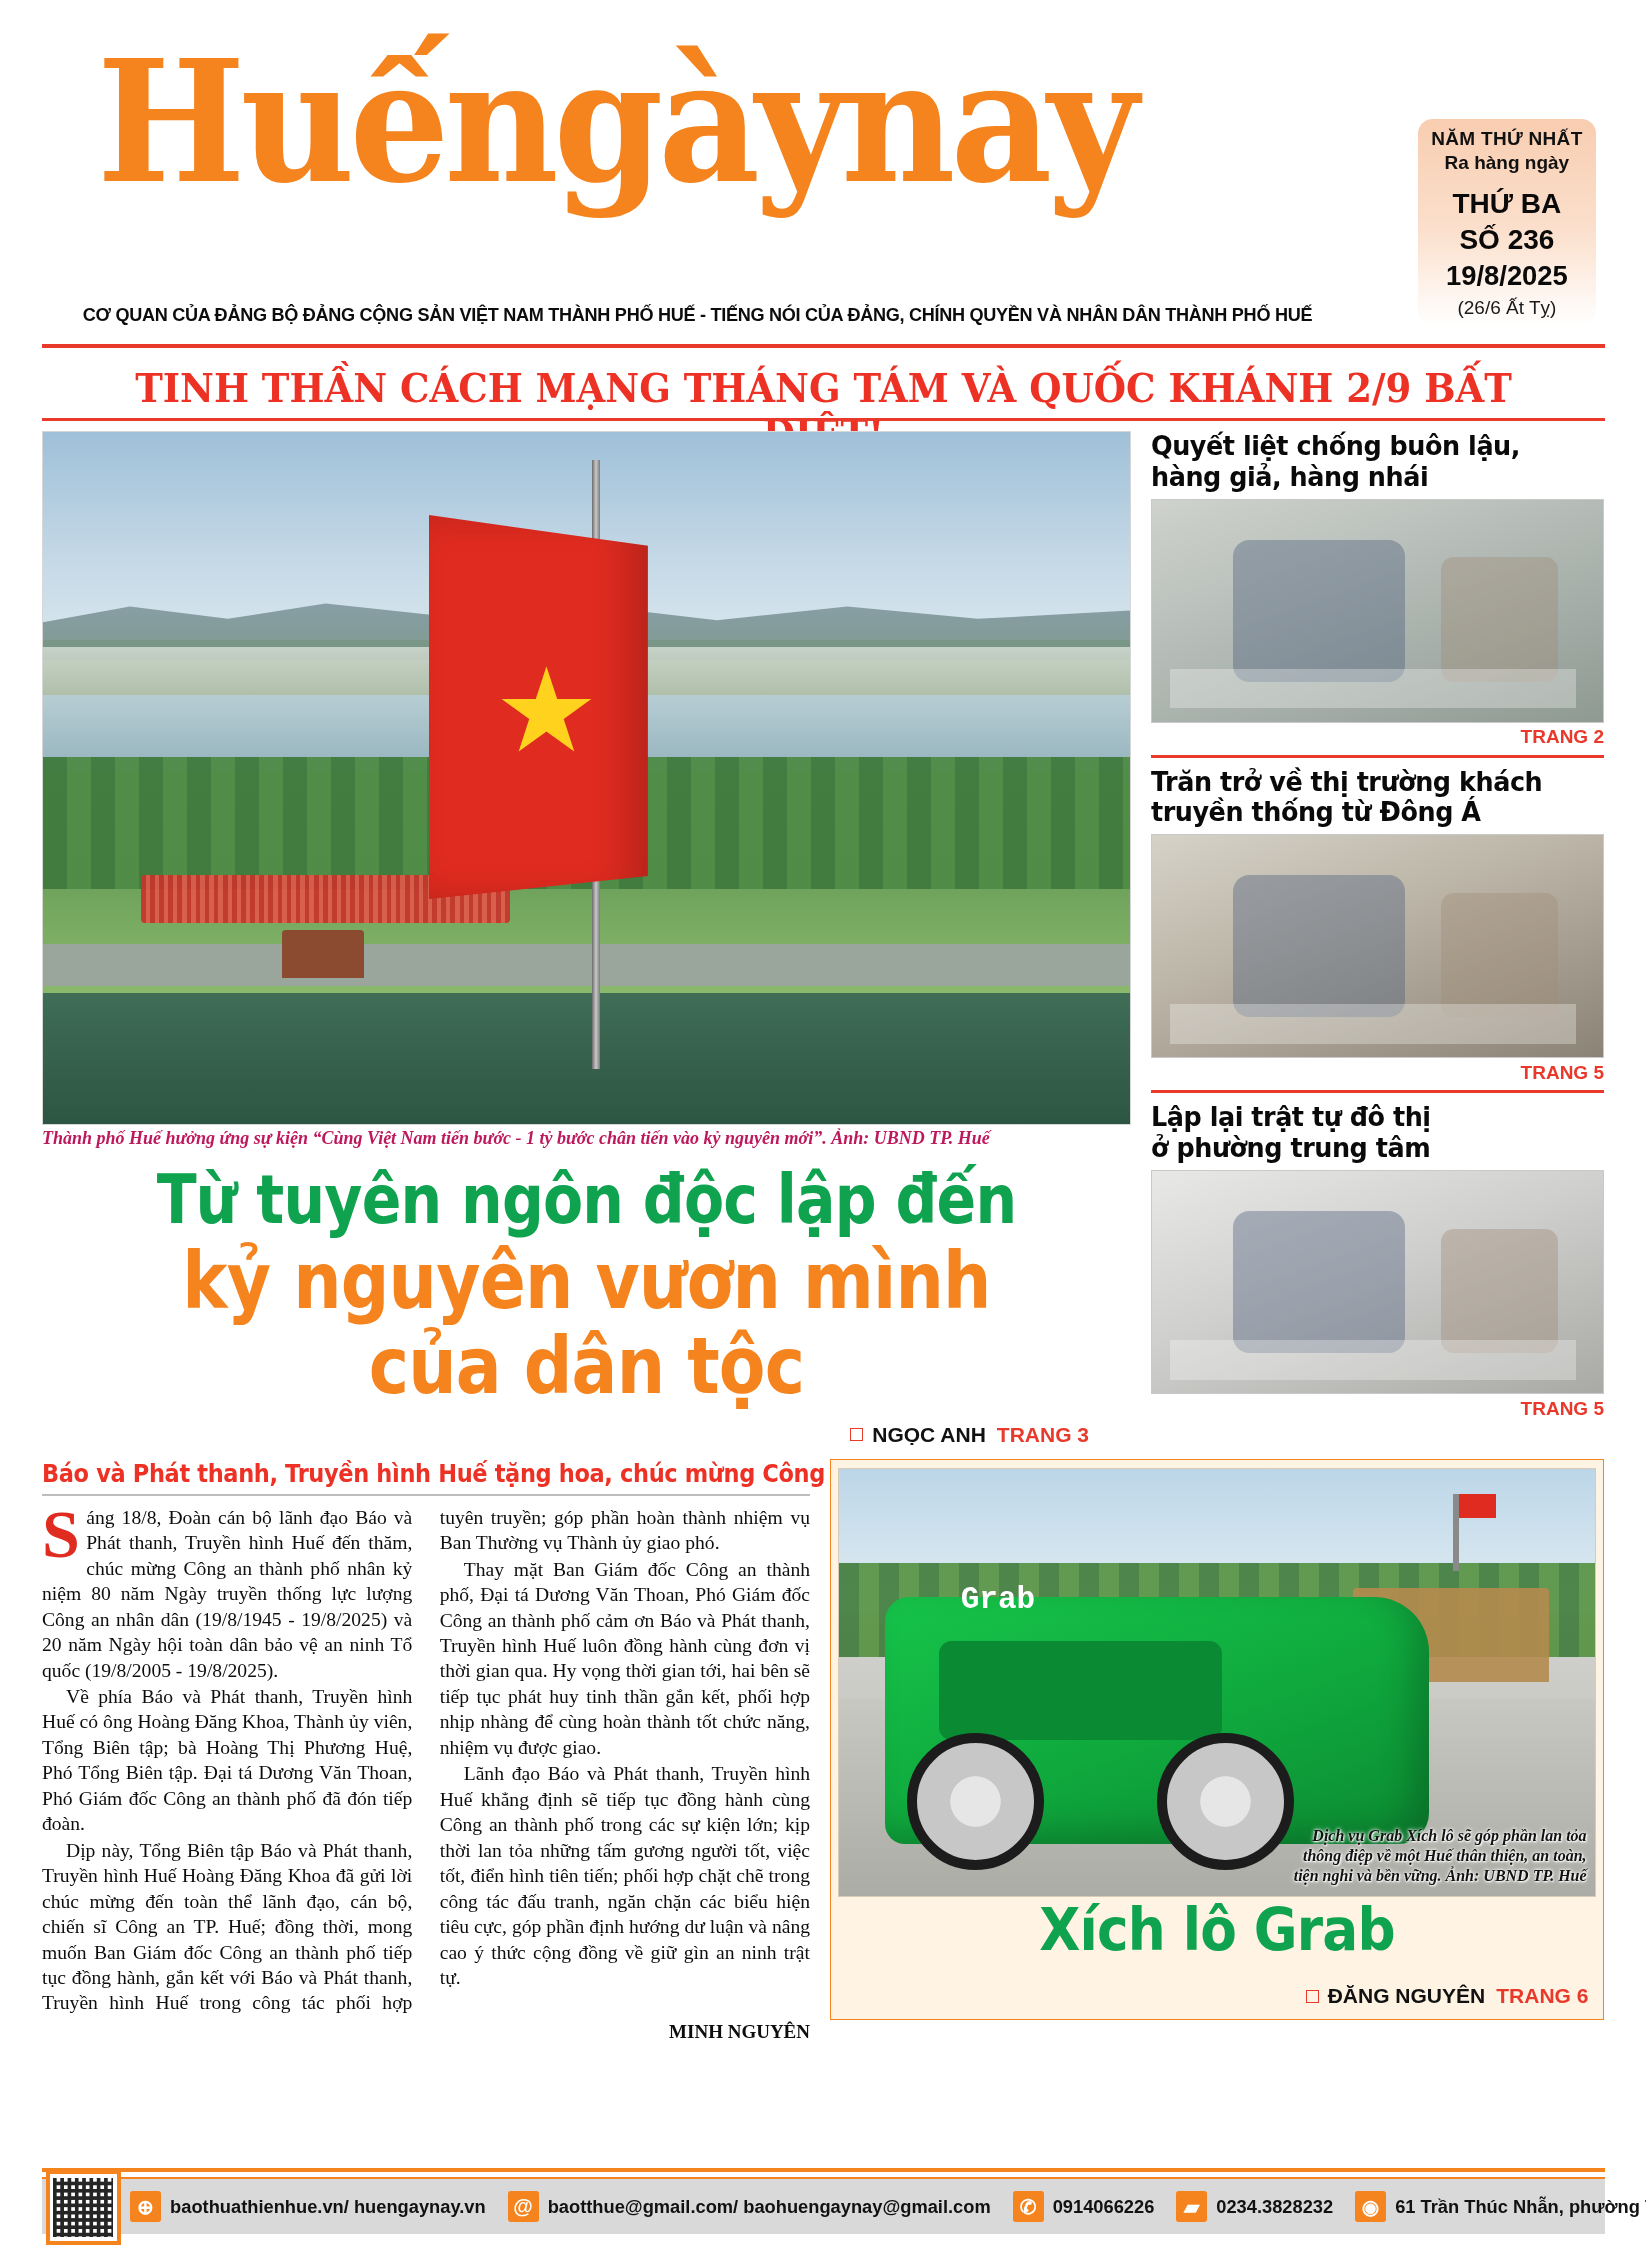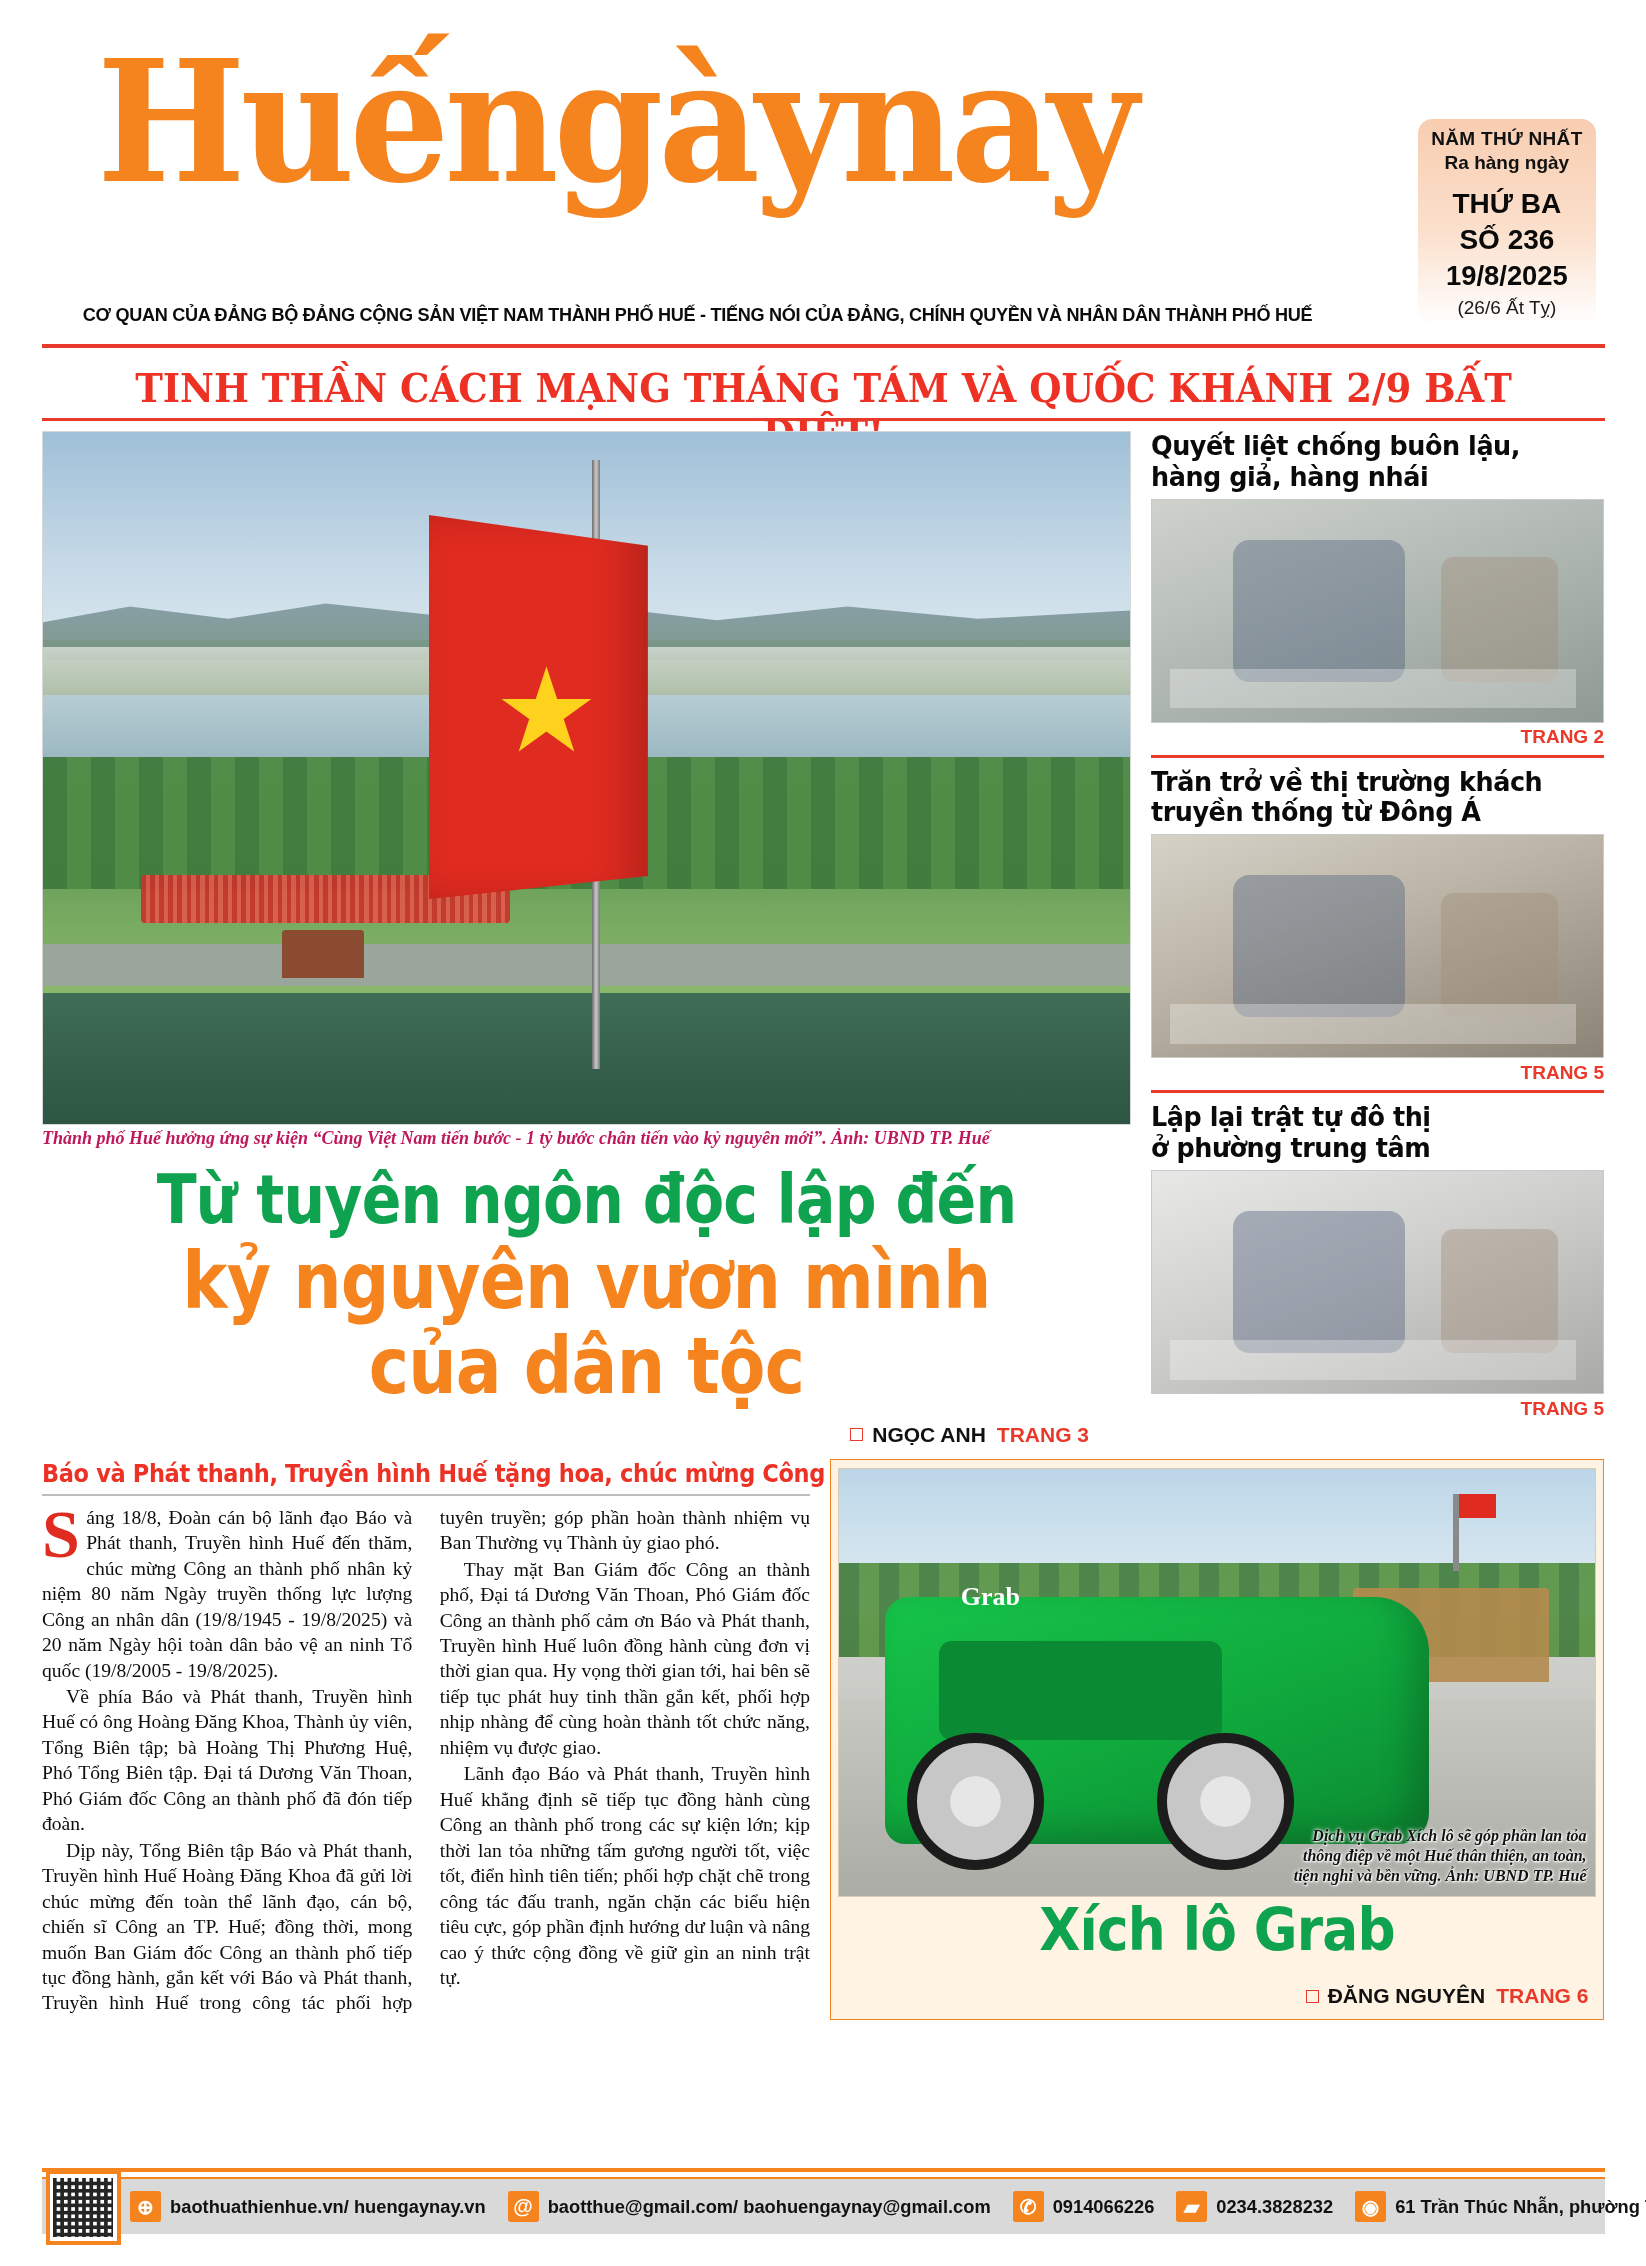--- a/index.html
+++ b/index.html
@@ -350,22 +350,22 @@
   .gp-ground { position:absolute; left:0; bottom:0; width:100%; height:46%; background: linear-gradient(180deg,#c8c8c2,#acaca6); }
   .gp-trike {
     position:absolute; left:6%; top:30%; width:72%; height:58%;
     background: linear-gradient(160deg,#16c44a 0%, #0fa83d 55%, #0c8a32 100%);
     border-radius: 24px 55px 31px 20px;
     box-shadow: inset -18.3px -12.8px 33px rgba(0,0,0,.2);
   }
   .gp-trike .seat { position:absolute; left:10%; top:18%; width:52%; height:40%; background:#0a8a33; border-radius:12.8px; }
   .gp-trike .brand {
     position:absolute; left:14%; top:-6%;
-    font-family:Liberation Serif, serif; font-weight:bold;
-    font-size: 26px; color:#ffffff;
+    font-family:Liberation Mono, monospace; font-weight:bold;
+    font-size: 31px; color:#ffffff;
   }
   .gp-wheel {
     position:absolute; bottom:6%; width:137px; height:137px;
     border:10px solid #1c1c1c; border-radius:50%;
     background: radial-gradient(circle,#e6e6e6 0 30%, #c7c7c7 31% 100%);
   }
   .gp-wheel.w1 { left: 9%; }
   .gp-wheel.w2 { left: 42%; }
   .gp-flag { position:absolute; right: 18%; top: 6%; width:5.5px; height:77px; background:#8a8a8a; }
   .gp-flag::after { content:''; position:absolute; left:5.5px; top:0; width:37px; height:24px; background:#E02B20; }
@@ -568,20 +568,21 @@
       <div class="bl">
         <div class="art-head">Báo và Phát thanh, Truyền hình Huế tặng hoa, chúc mừng Công an thành phố</div>
         <div class="art-rule"></div>
         <div class="art-cols">
           <p class="first">Sáng 18/8, Đoàn cán bộ lãnh đạo Báo và Phát thanh, Truyền hình Huế đến thăm, chúc mừng Công an thành phố nhân kỷ niệm 80 năm Ngày truyền thống lực lượng Công an nhân dân (19/8/1945 - 19/8/2025) và 20 năm Ngày hội toàn dân bảo vệ an ninh Tổ quốc (19/8/2005 - 19/8/2025).</p>
           <p>Về phía Báo và Phát thanh, Truyền hình Huế có ông Hoàng Đăng Khoa, Thành ủy viên, Tổng Biên tập; bà Hoàng Thị Phương Huệ, Phó Tổng Biên tập. Đại tá Dương Văn Thoan, Phó Giám đốc Công an thành phố đã đón tiếp đoàn.</p>
           <p>Dịp này, Tổng Biên tập Báo và Phát thanh, Truyền hình Huế Hoàng Đăng Khoa đã gửi lời chúc mừng đến toàn thể lãnh đạo, cán bộ, chiến sĩ Công an TP. Huế; đồng thời, mong muốn Ban Giám đốc Công an thành phố tiếp tục đồng hành, gắn kết với Báo và Phát thanh, Truyền hình Huế trong công tác phối hợp tuyên truyền; góp phần hoàn thành nhiệm vụ Ban Thường vụ Thành ủy giao phó.</p>
           <p>Thay mặt Ban Giám đốc Công an thành phố, Đại tá Dương Văn Thoan, Phó Giám đốc Công an thành phố cảm ơn Báo và Phát thanh, Truyền hình Huế luôn đồng hành cùng đơn vị thời gian qua. Hy vọng thời gian tới, hai bên sẽ tiếp tục phát huy tinh thần gắn kết, phối hợp nhịp nhàng để cùng hoàn thành tốt chức năng, nhiệm vụ được giao.</p>
           <p>Lãnh đạo Báo và Phát thanh, Truyền hình Huế khẳng định sẽ tiếp tục đồng hành cùng Công an thành phố trong các sự kiện lớn; kịp thời lan tỏa những tấm gương người tốt, việc tốt, điển hình tiên tiến; phối hợp chặt chẽ trong công tác đấu tranh, ngăn chặn các biểu hiện tiêu cực, góp phần định hướng dư luận và nâng cao ý thức cộng đồng về giữ gìn an ninh trật tự.</p>
         </div>
+        <div class="art-sign">MINH NGUYÊN</div>
       </div>
 
       <div class="br">
         <div class="grab-card">
           <div class="grab-photo">
             <div class="gp-sky"></div>
             <div class="gp-trees"></div>
             <div class="gp-gate"></div>
             <div class="gp-flag"></div>
             <div class="gp-ground"></div>

